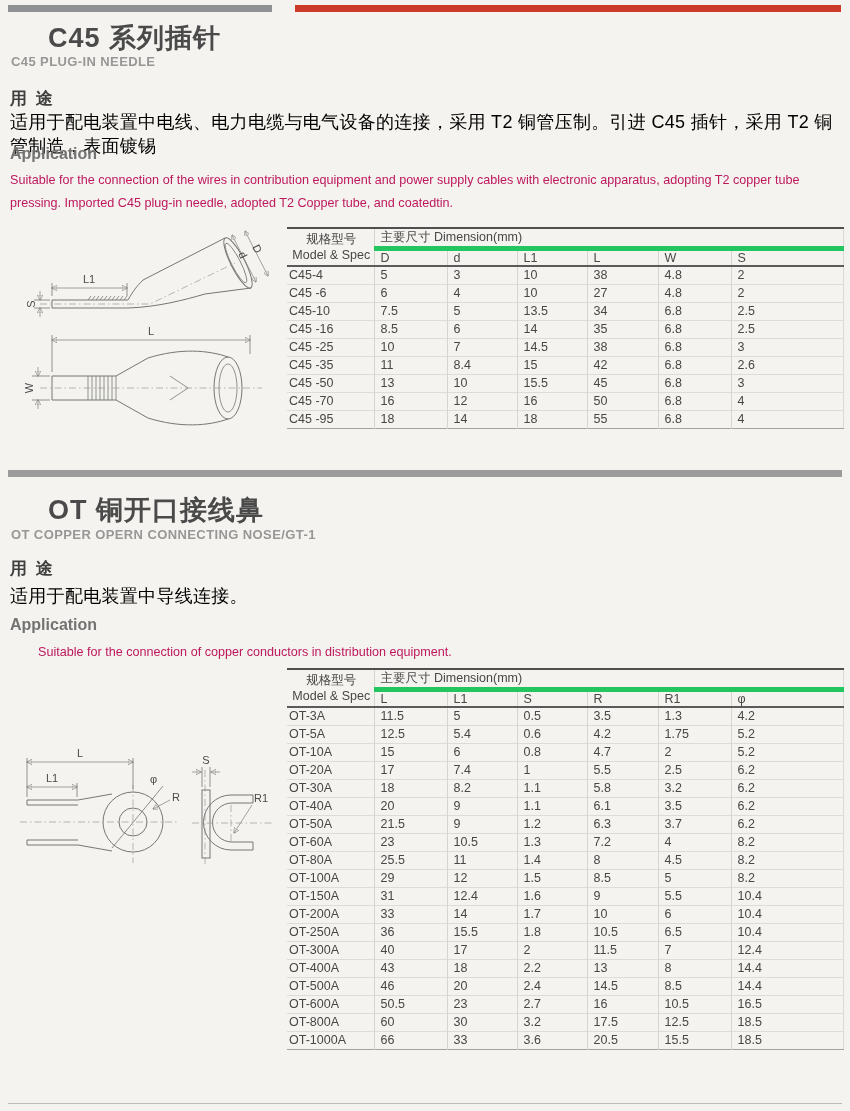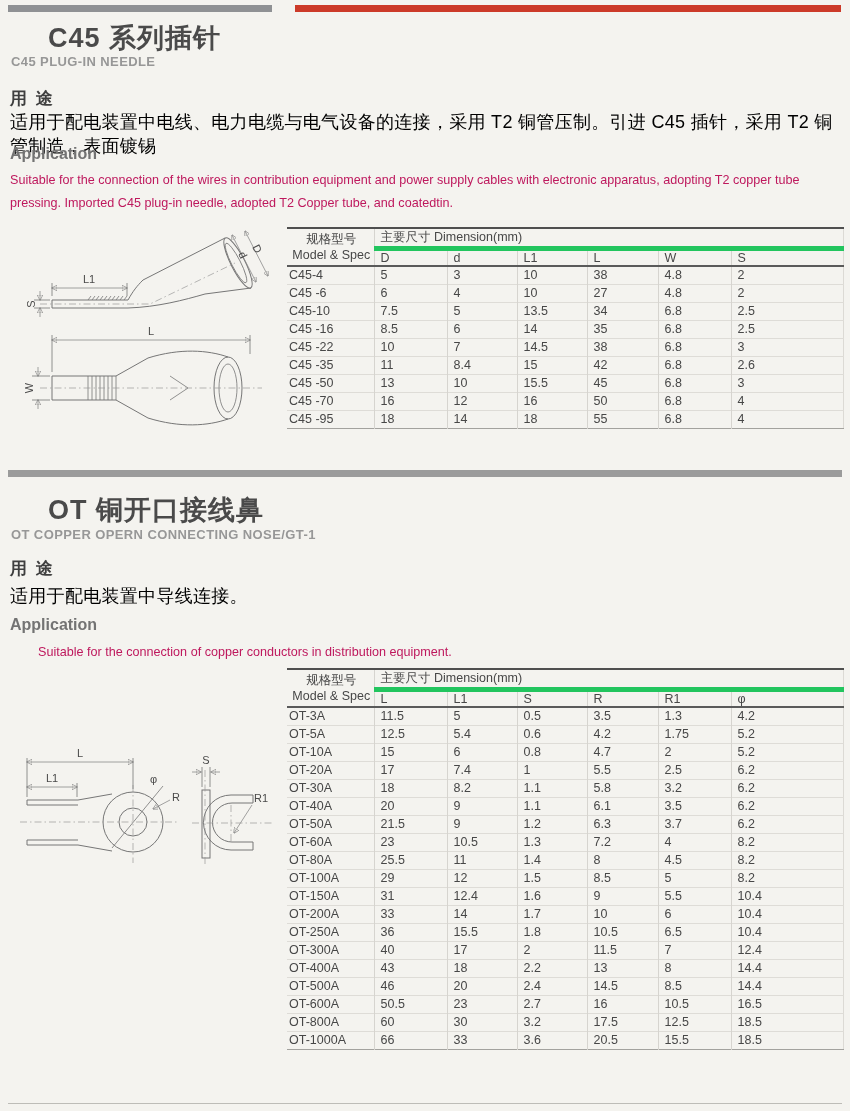--- a/index.html
+++ b/index.html
@@ -192,21 +192,21 @@
       <tr>
         <td>C45 -16</td>
         <td>8.5</td>
         <td>6</td>
         <td>14</td>
         <td>35</td>
         <td>6.8</td>
         <td>2.5</td>
       </tr>
       <tr>
-        <td>C45 -22</td>
+        <td>C45 -25</td>
         <td>10</td>
         <td>7</td>
         <td>14.5</td>
         <td>38</td>
         <td>6.8</td>
         <td>3</td>
       </tr>
       <tr>
         <td>C45 -35</td>
         <td>11</td>

